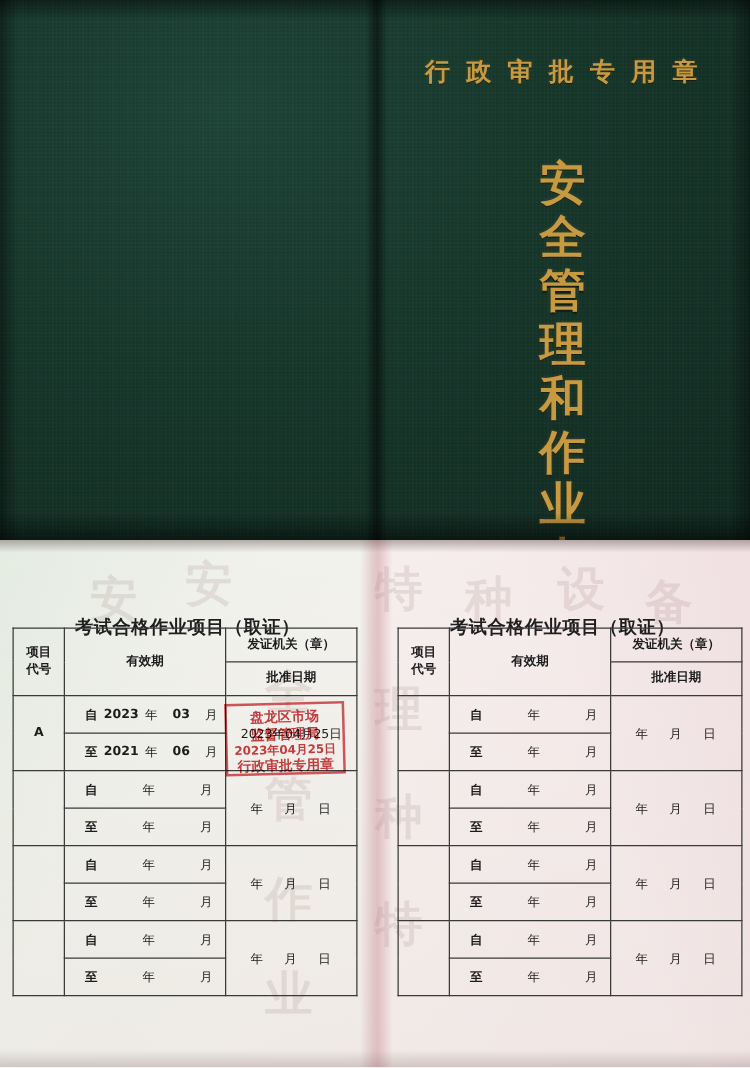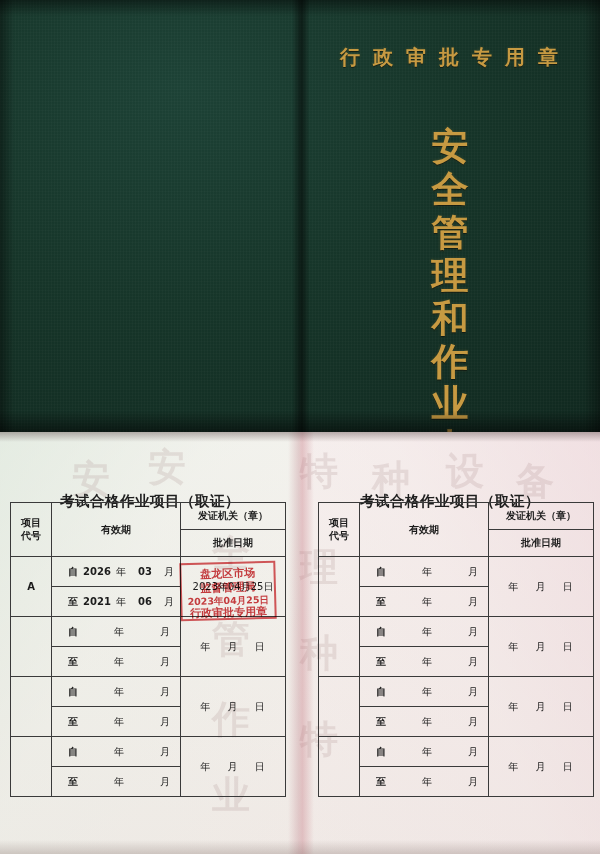--- a/index.html
+++ b/index.html
@@ -311,21 +311,21 @@
         </tr>
         <tr>
           <td class="hdr">批准日期</td>
         </tr>
 
         <tr>
           <td class="code-cell" rowspan="2">A</td>
           <td class="row-cell">
             <div class="valid-line">
               <span class="lead">自</span>
-              <span class="num">2026</span>
+              <span class="num">2023</span>
               <span>年</span>
               <span class="num">03</span>
               <span>月</span>
             </div>
           </td>
           <td class="row-cell" rowspan="2">2023年04月25日</td>
         </tr>
         <tr>
           <td class="row-cell">
             <div class="valid-line">

